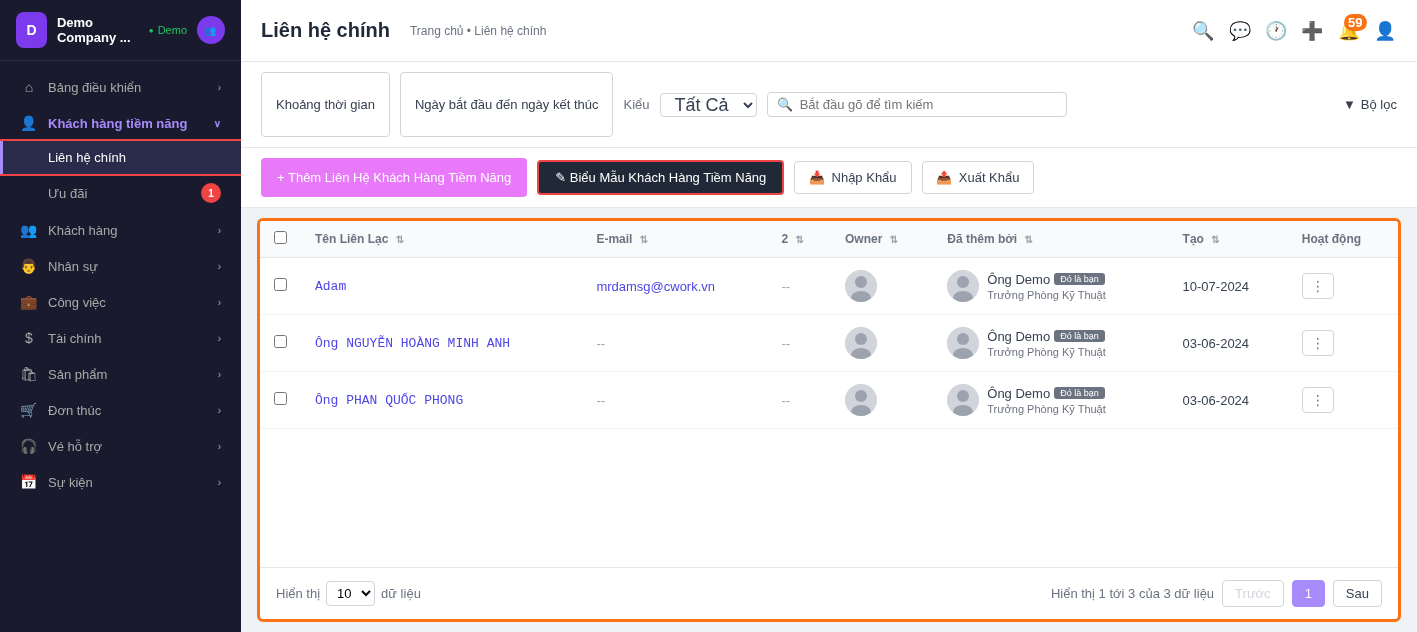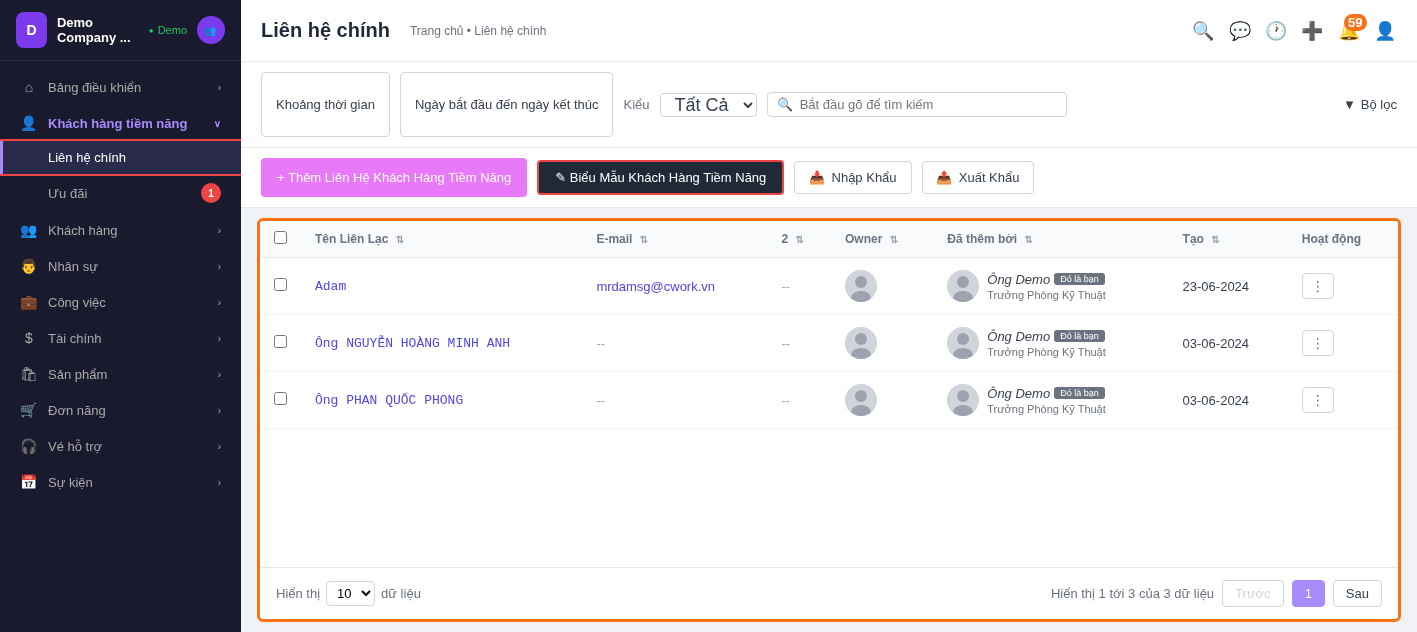--- a/index.html
+++ b/index.html
@@ -206,21 +206,21 @@
     thead th .sort-icon { color: #9ca3af; margin-left: 4px; font-size: 10px; }
     tbody tr { border-bottom: 1px solid #f3f4f6; }
     tbody td { padding: 12px 14px; font-size: 13px; color: #374151; }
     .td-name { color: #4f46e5; font-weight: 500; cursor: pointer; font-family: Liberation Mono, monospace; }
     .td-email { color: #4f46e5; }
     .td-dash { color: #9ca3af; }
 
     .owner-cell { display: flex; align-items: center; gap: 8px; }
     .avatar { width: 32px; height: 32px; border-radius: 50%; background: #d1d5db; overflow: hidden; display: flex; align-items: center; justify-content: center; font-size: 12px; color: #6b7280; }
     .owner-info { display: flex; flex-direction: column; gap: 2px; }
-    .owner-name { font-size: 13px; color: #374151; font-weight: 500; font-style: italic; }
+    .owner-name { font-size: 13px; color: #374151; font-weight: 500; }
     .owner-badge {
       display: inline-flex; align-items: center;
       background: #6b7280; color: white;
       font-size: 9px; padding: 1px 6px; border-radius: 3px;
       margin-left: 4px;
     }
     .owner-role { font-size: 11px; color: #6b7280; }
     .owner-name-row { display: flex; align-items: center; }
 
     .action-btn {
@@ -320,21 +320,21 @@
     </div>
 
     <div class="nav-item">
       <span class="nav-icon">🛍</span>
       <span>Sản phẩm</span>
       <span class="nav-arrow">›</span>
     </div>
 
     <div class="nav-item">
       <span class="nav-icon">🛒</span>
-      <span>Đơn năng</span>
+      <span>Đơn thúc</span>
       <span class="nav-arrow">›</span>
     </div>
 
     <div class="nav-item">
       <span class="nav-icon">🎧</span>
       <span>Vé hỗ trợ</span>
       <span class="nav-arrow">›</span>
     </div>
 
     <div class="nav-item">
@@ -455,21 +455,21 @@
         </div>
         <div class="owner-info">
           <div class="owner-name-row">
             <span class="owner-name">Ông Demo</span>
             <span class="owner-badge">Đó là bạn</span>
           </div>
           <span class="owner-role">Trưởng Phòng Kỹ Thuật</span>
         </div>
       </div>
     </td>
-    <td>23-06-2024</td>
+    <td>10-07-2024</td>
     <td>
       <button class="action-btn">⋮</button>
     </td>
   </tr>
           <tr>
     <td><input type="checkbox" style=""></td>
     <td class="td-name">Ông NGUYỄN HOÀNG MINH ANH</td>
     <td class="td-dash">--</td>
     <td class="td-dash">--</td>
     <td>

